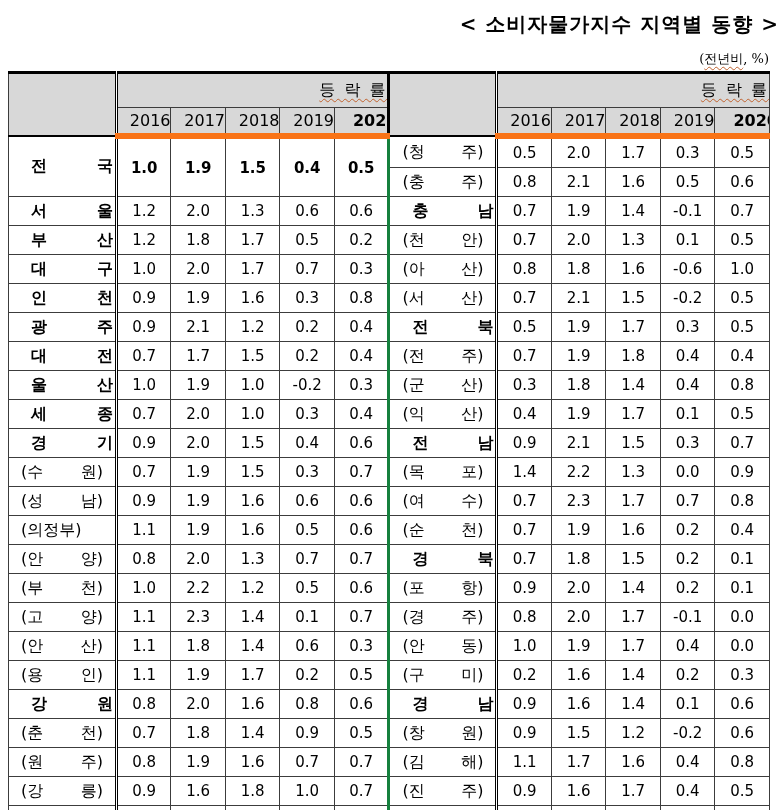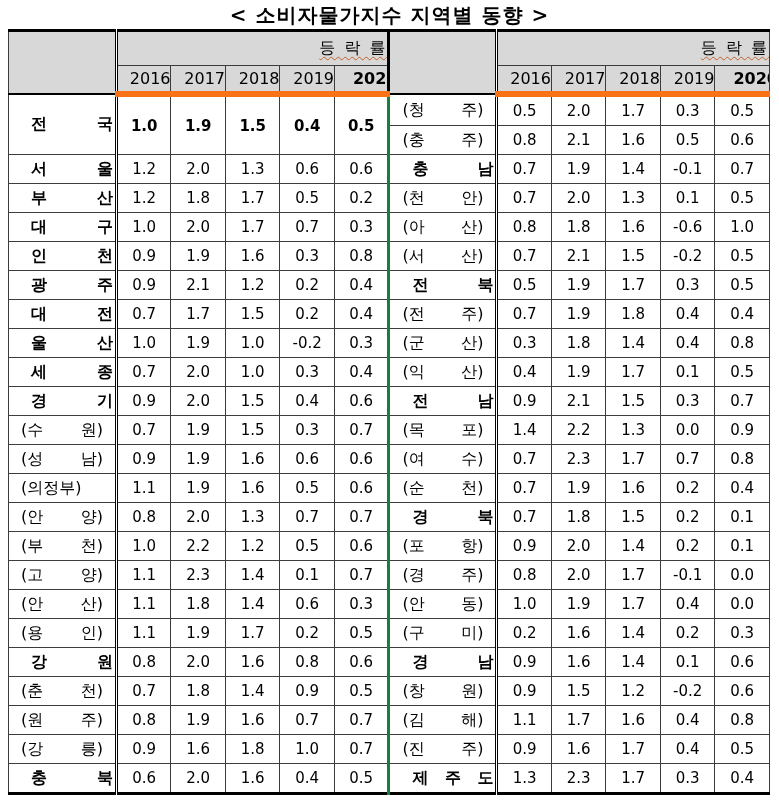--- a/index.html
+++ b/index.html
@@ -4,26 +4,26 @@
 <style>
   html,body{margin:0;padding:0;background:#ffffff;}
   body{
     width:779px;height:810px;
     font-family:"DejaVu Sans","Liberation Sans",sans-serif;
     color:#000;
   }
   .page{position:relative;width:779px;height:810px;background:#fff;overflow:hidden;}
 
   .title{
-    text-align:center;
+    text-align:right;
     font-family:"DejaVu Serif","Liberation Serif",serif;
     font-weight:bold;
     font-size:20px;
     letter-spacing:1px;
-    padding-top:2px;
+    padding-top:11px;
   }
 
   .unit-note{
     text-align:right;
     font-size:13px;
     margin:12px 10px 3px 0;
     font-family:"DejaVu Serif","Liberation Serif",serif;
   }
 
   .squiggle{
@@ -83,20 +83,21 @@
   td.val{text-align:center;}
   .b{font-weight:bold;margin-left:10px;}
 </style>
 </head>
 <body>
 
 <div class="page">
 
   <div class="title">&lt; 소비자물가지수 지역별 동향 &gt;</div>
 
+  <div class="unit-note"><span>(</span><span class="squiggle">전년비</span><span>, %)</span></div>
 
   <table class="cpi">
     <colgroup>
       <col class="c-lbl">
         <col class="c-val">
         <col class="c-val">
         <col class="c-val">
         <col class="c-val">
         <col class="c-val">
       <col class="c-lbl">

